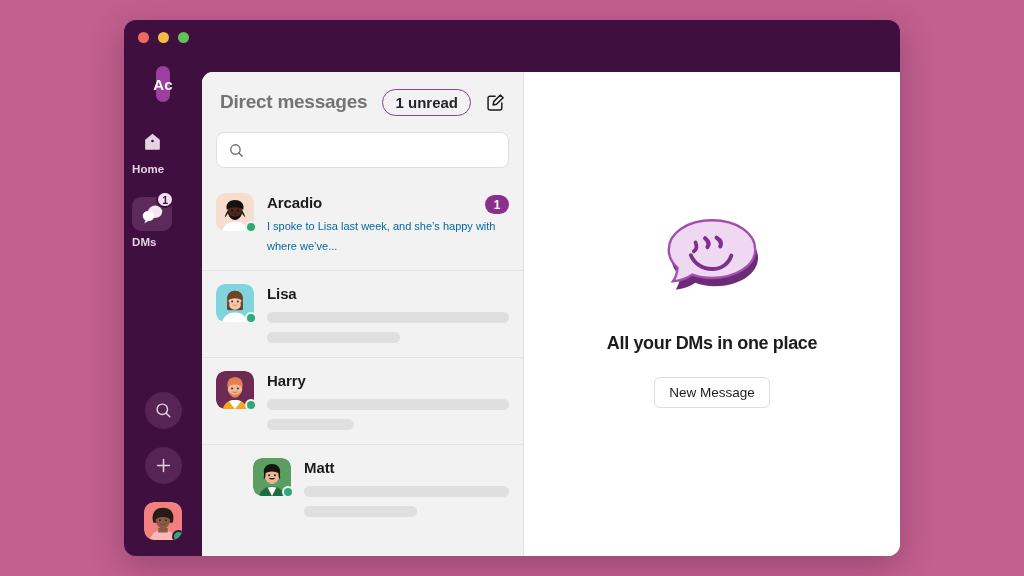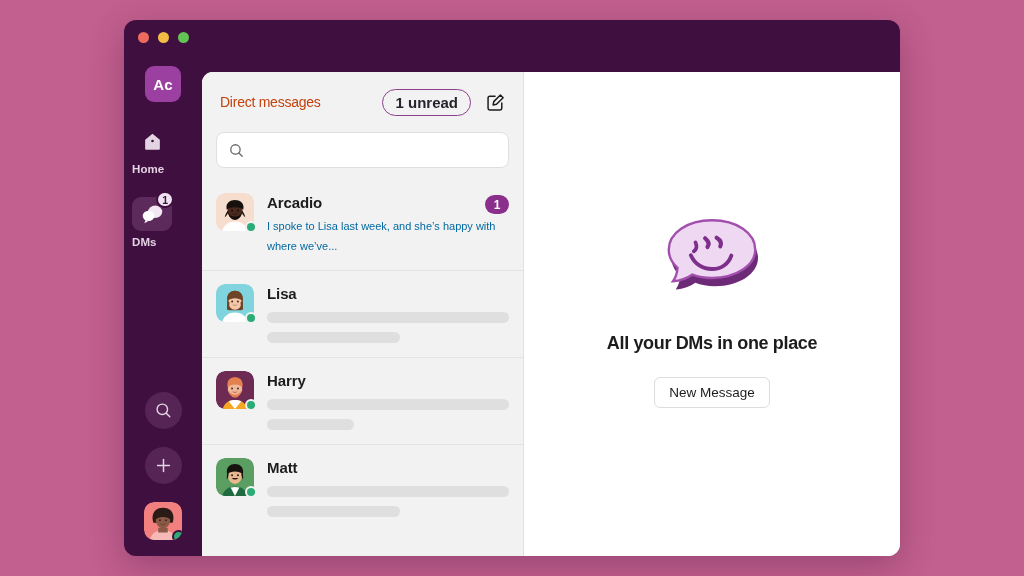--- a/index.html
+++ b/index.html
@@ -32,21 +32,21 @@
   .tl-max   { left: 54px; background: #61c454; }
 
   
   #rail {
     position: absolute; left: 0; top: 34px;
     width: 78px; height: 502px;
     display: flex; flex-direction: column; align-items: center;
   }
   #workspace-badge {
     margin-top: 12px;
-    width: 36px; height: 36px; border-radius: 9px;
+    width: 14px; height: 36px; border-radius: 9px;
     background: #9b3fa0;
     color: #ffffff; font-size: 15px; font-weight: 700;
     display: flex; align-items: center; justify-content: center;
     letter-spacing: .2px;
   }
   .rail-item {
     margin-top: 22px;
     width: 62px;
     display: flex; flex-direction: column; align-items: flex-start;
     position: relative;
@@ -104,21 +104,21 @@
     background: #f3f2f2;
     border-right: 1px solid #e2e0e2;
     display: flex; flex-direction: column;
   }
   #dm-header {
     height: 60px; flex: 0 0 60px;
     display: flex; align-items: center;
     padding: 0 16px 0 18px;
   }
   #dm-title {
-    font-size: 14px; font-weight: 400; color: #c2410c;
+    font-size: 19px; font-weight: 700; color: #737373;
     letter-spacing: -.25px;
     flex: 1 1 auto;
   }
   #unread-pill {
     height: 27px; padding: 0 12px;
     border: 1.5px solid #8b3f8d; border-radius: 14px;
     background: transparent; color: #25242a;
     font-size: 15px; font-weight: 700;
     display: flex; align-items: center; justify-content: center;
     cursor: pointer; font-family: inherit;
@@ -140,21 +140,21 @@
     margin-left: 9px; font-size: 13.5px; color: #1d1c1d;
     font-family: inherit; width: 220px;
   }
   #dm-rows { flex: 1 1 auto; overflow: hidden; }
   .dm-row {
     position: relative;
     display: flex; padding: 13px 14px 14px 14px;
     border-bottom: 1px solid #e4e2e4;
     cursor: pointer;
   }
-  .dm-row:last-child { border-bottom: none; }
+  .dm-row:last-child { border-bottom: none; margin-left: 37px; }
   .dm-avatar-wrap {
     position: relative; flex: 0 0 38px;
     width: 38px; height: 38px; margin-right: 13px;
   }
   .dm-avatar {
     width: 38px; height: 38px; border-radius: 9px; overflow: hidden;
     display: block;
   }
   .dm-dot {
     position: absolute; right: -3px; bottom: -2px;

